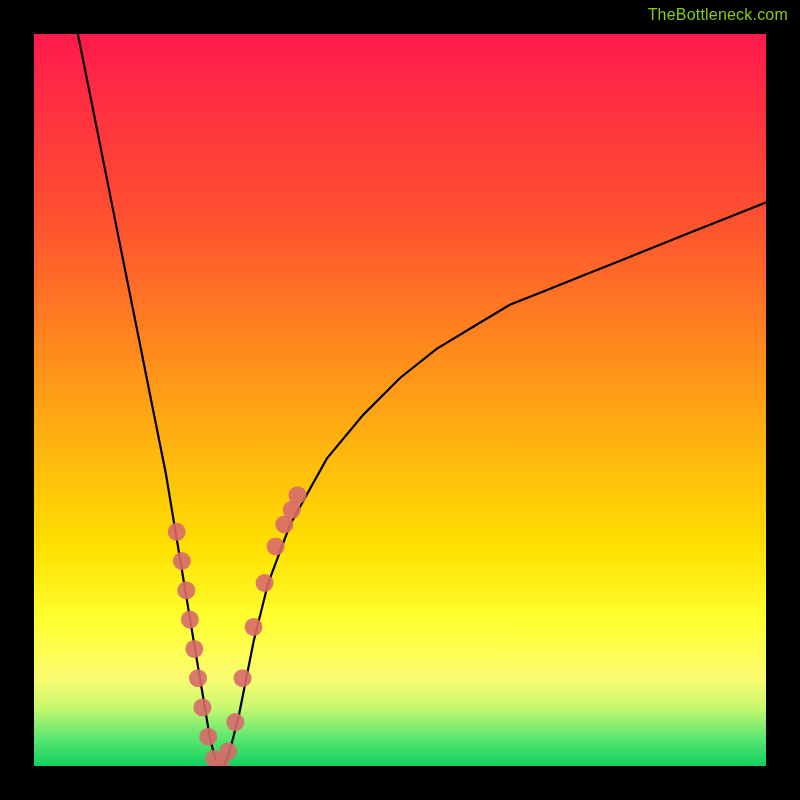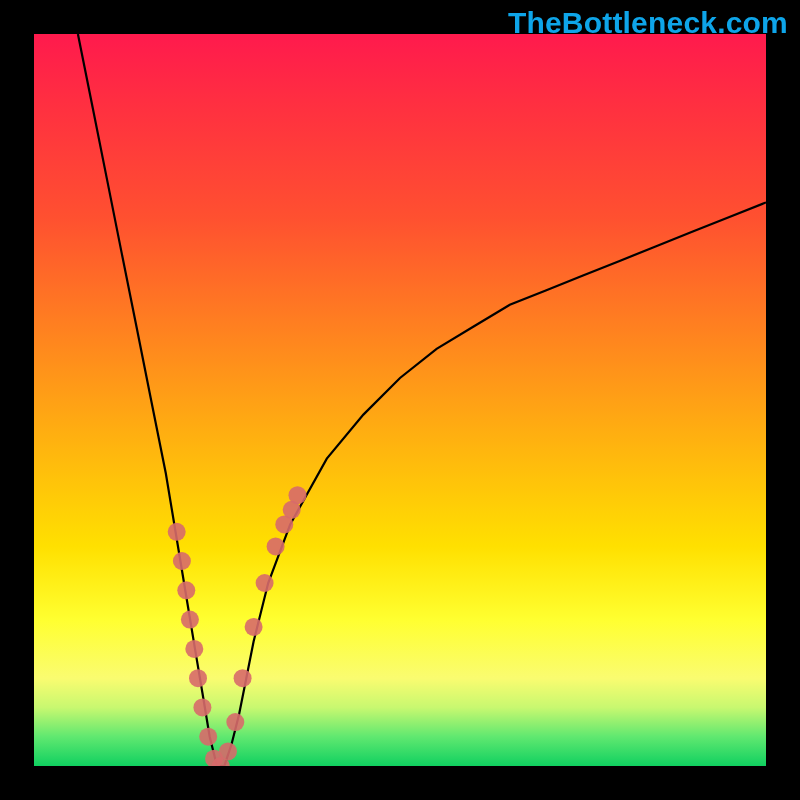--- a/index.html
+++ b/index.html
@@ -38,23 +38,23 @@
       #fafc70 88%,
       #c8f870 92%,
       #60e870 96%,
       #10d060 100%
     );
   }
   .watermark {
     position: absolute;
     top: 6px;
     right: 12px;
-    color: #0ea5e9;
-    font-size: 30px;
-    font-weight: 700;
+    color: #84cc16;
+    font-size: 16px;
+    font-weight: 400;
     letter-spacing: 0.2px;
     user-select: none;
   }
   svg.curve {
     position: absolute;
     left: 0;
     top: 0;
     width: 732px;
     height: 732px;
   }

